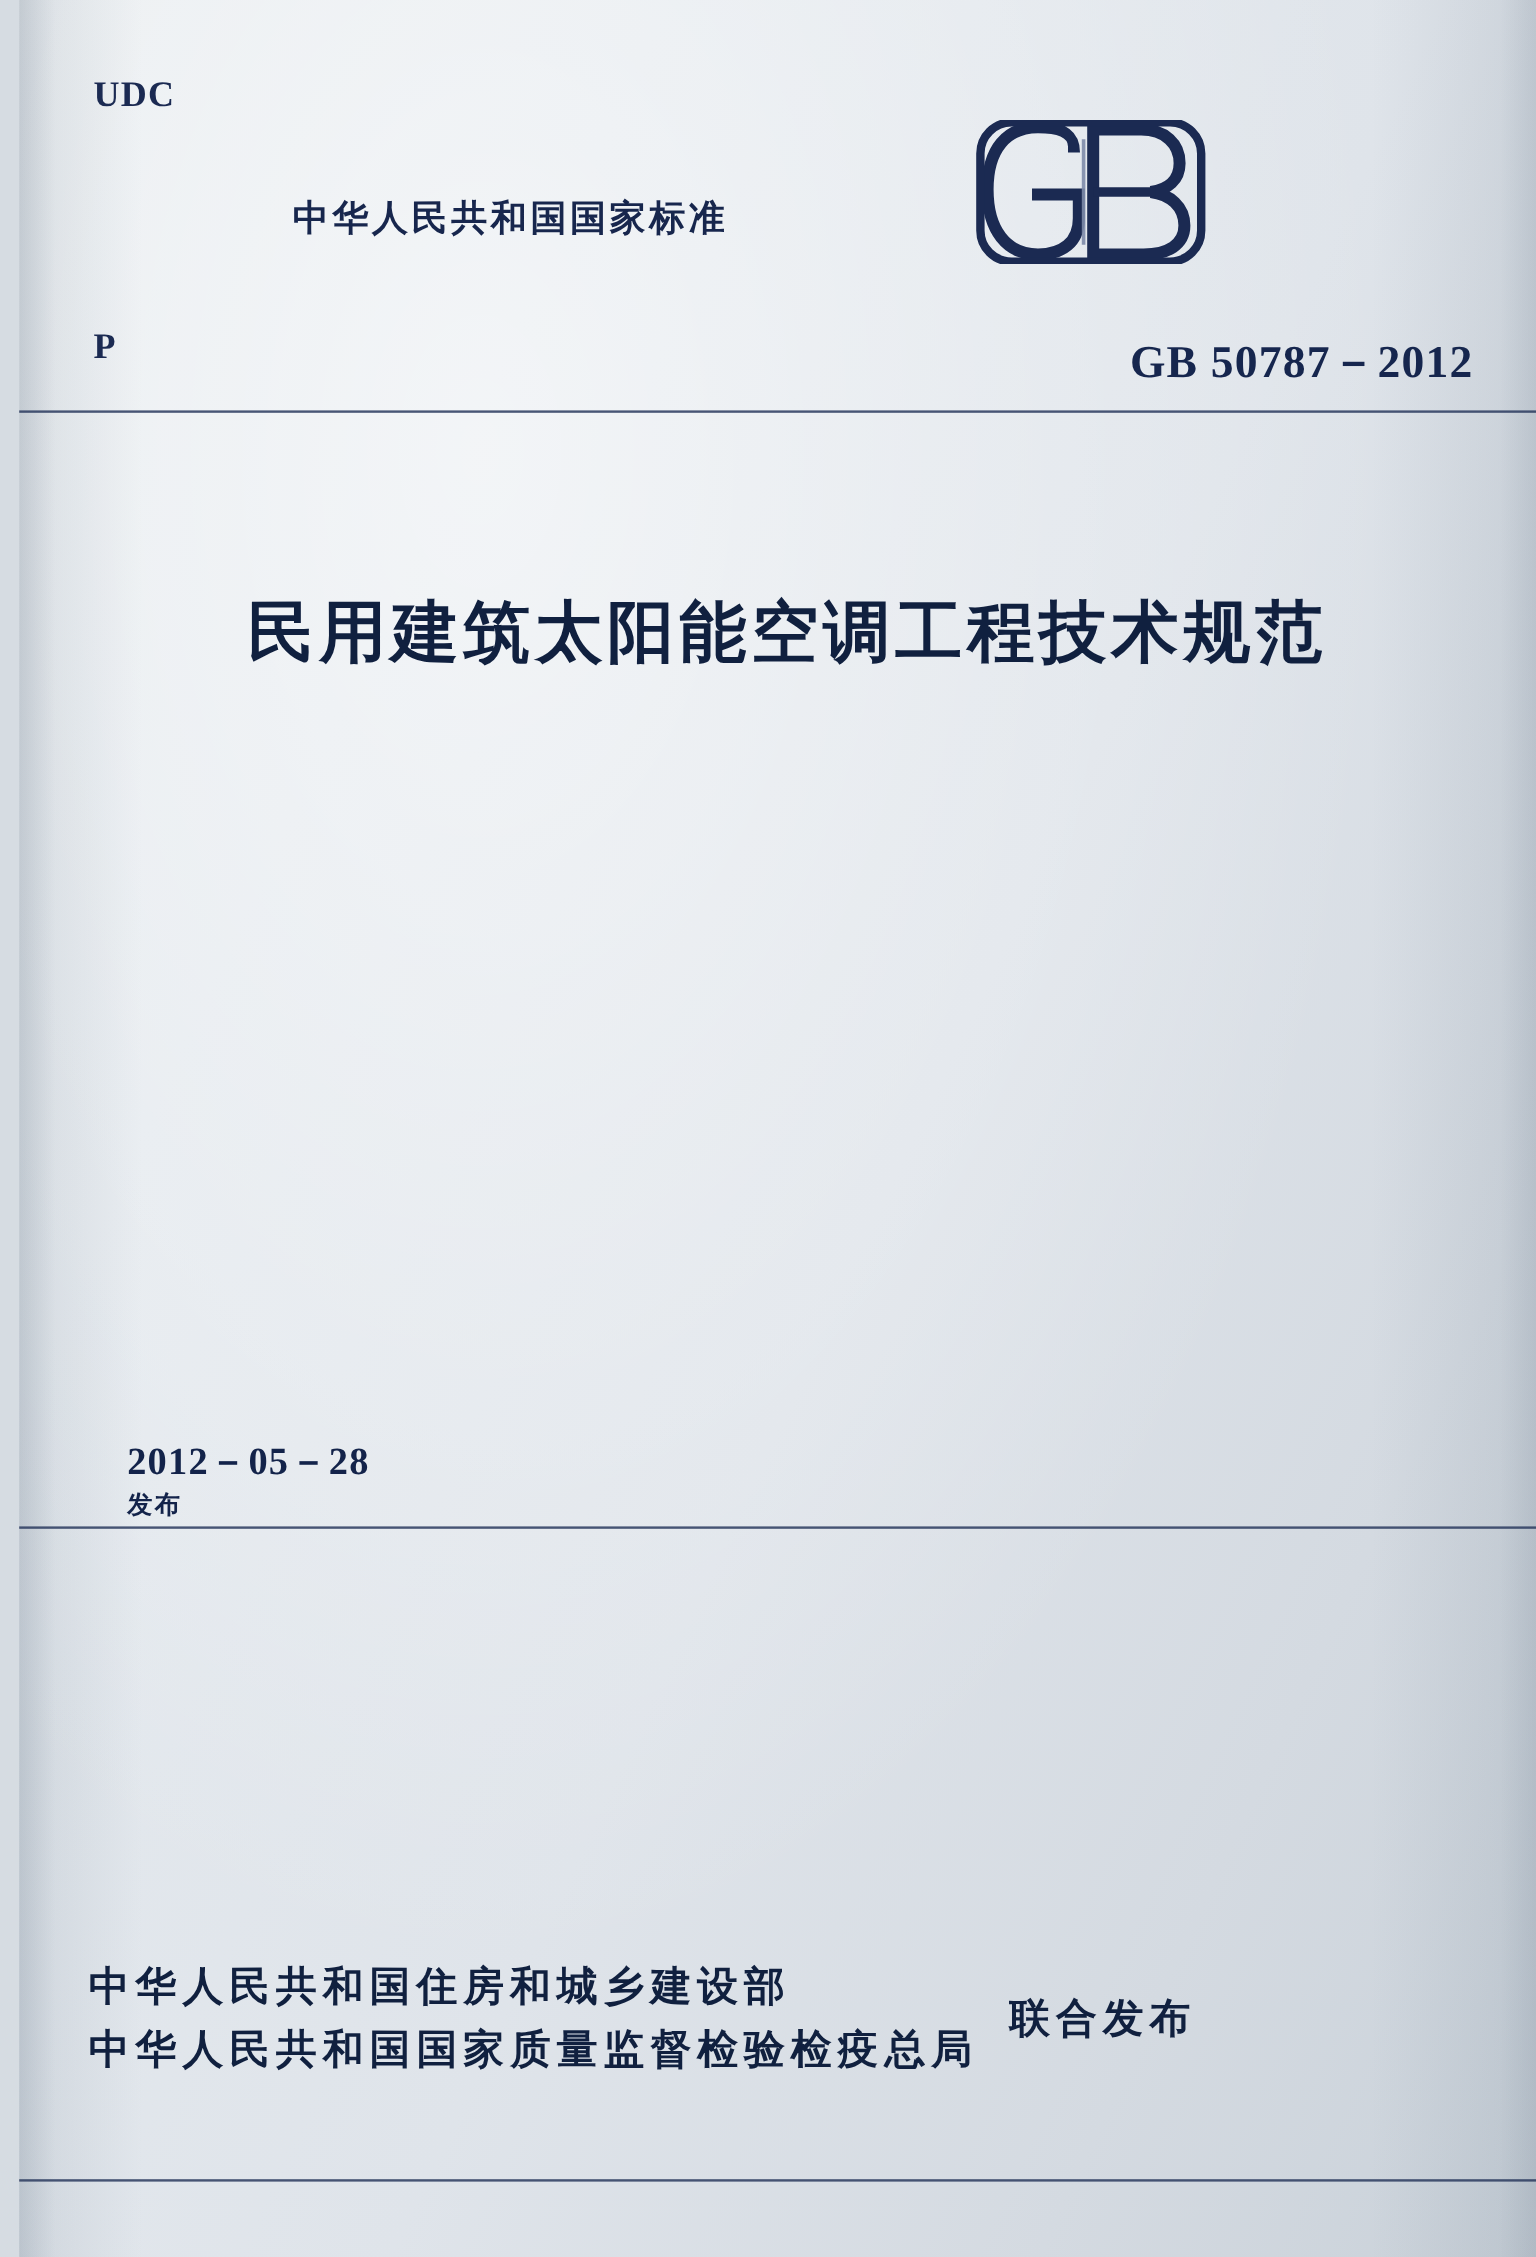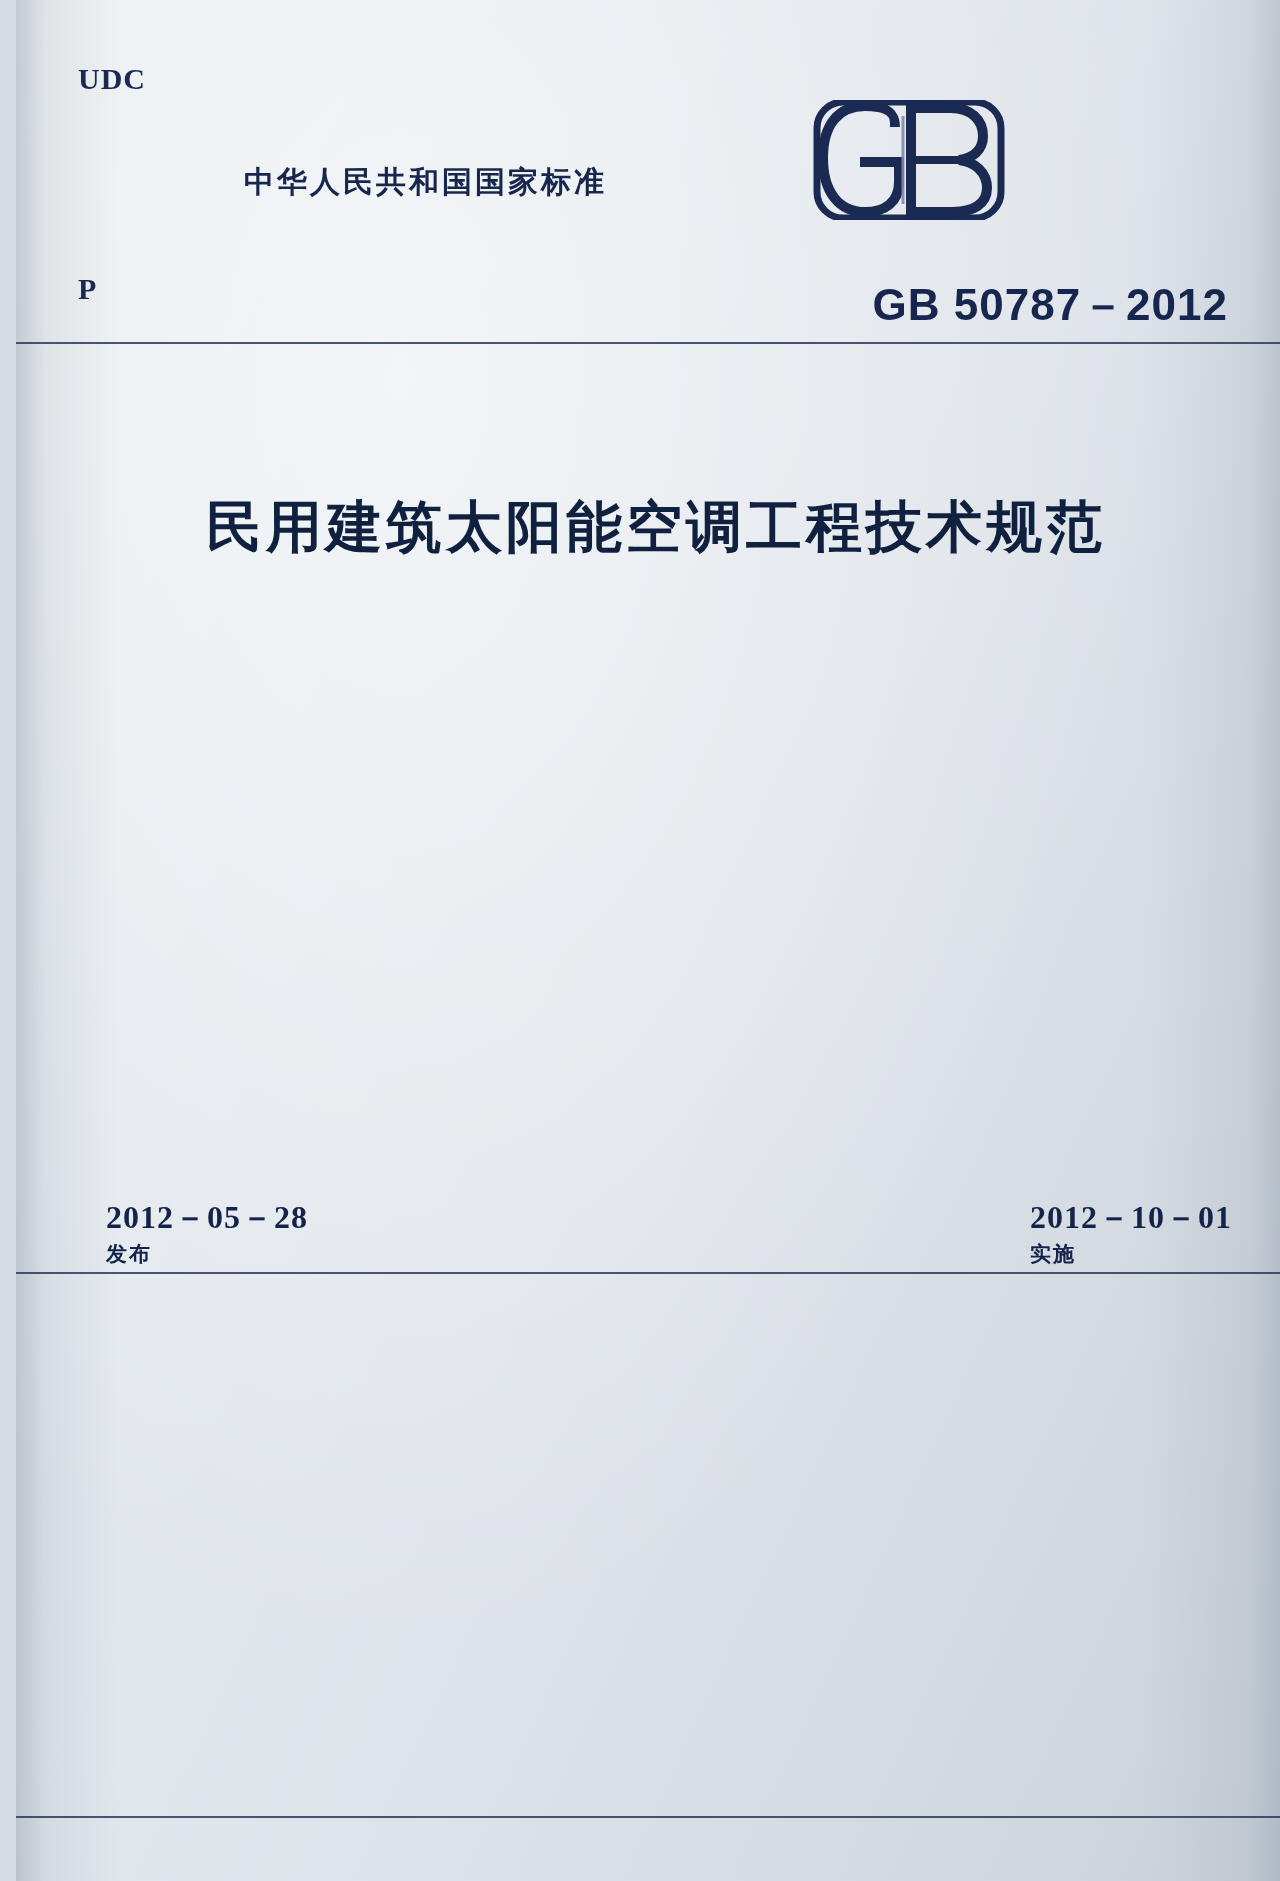--- a/index.html
+++ b/index.html
@@ -71,23 +71,23 @@
     font-weight: bold;
     font-size: 30px;
     letter-spacing: 3px;
     color: #17264d;
     white-space: nowrap;
   }
   .std-number {
     position: absolute;
     right: 68px;
     top: 276px;
-    font-family: Liberation Sans, sans-serif;
-    font-weight: bold;
-    font-size: 44px;
+    font-family: Liberation Serif, serif;
+    font-weight: bold;
+    font-size: 38px;
     letter-spacing: 1px;
     color: #16264e;
     white-space: nowrap;
   }
 
   
   .gb-logo {
     position: absolute;
     left: 795px;
     top: 100px;
@@ -246,23 +246,26 @@
     <div class="title-cn">民用建筑太阳能空调工程技术规范</div>
 
 
     <div class="rule mid"></div>
 
     <div class="date-row">
       <div class="date-item">
         <span class="dt">2012－05－28</span>
         <span class="lbl">发布</span>
       </div>
-      <div class="date-item date-right">
-        <span class="dt">2012－10－01</span>
-        <span class="lbl">实施</span>
+    </div>
+
+    <div class="publishers">
+      <div class="pub-lines">
+        <span>中华人民共和国住房和城乡建设部</span>
+        <span>中华人民共和国国家质量监督检验检疫总局</span>
       </div>
+      <div class="joint">联合发布</div>
     </div>
-
 
     <div class="rule bottom"></div>
 
   </div>
 </div>
 
 </body></html>

